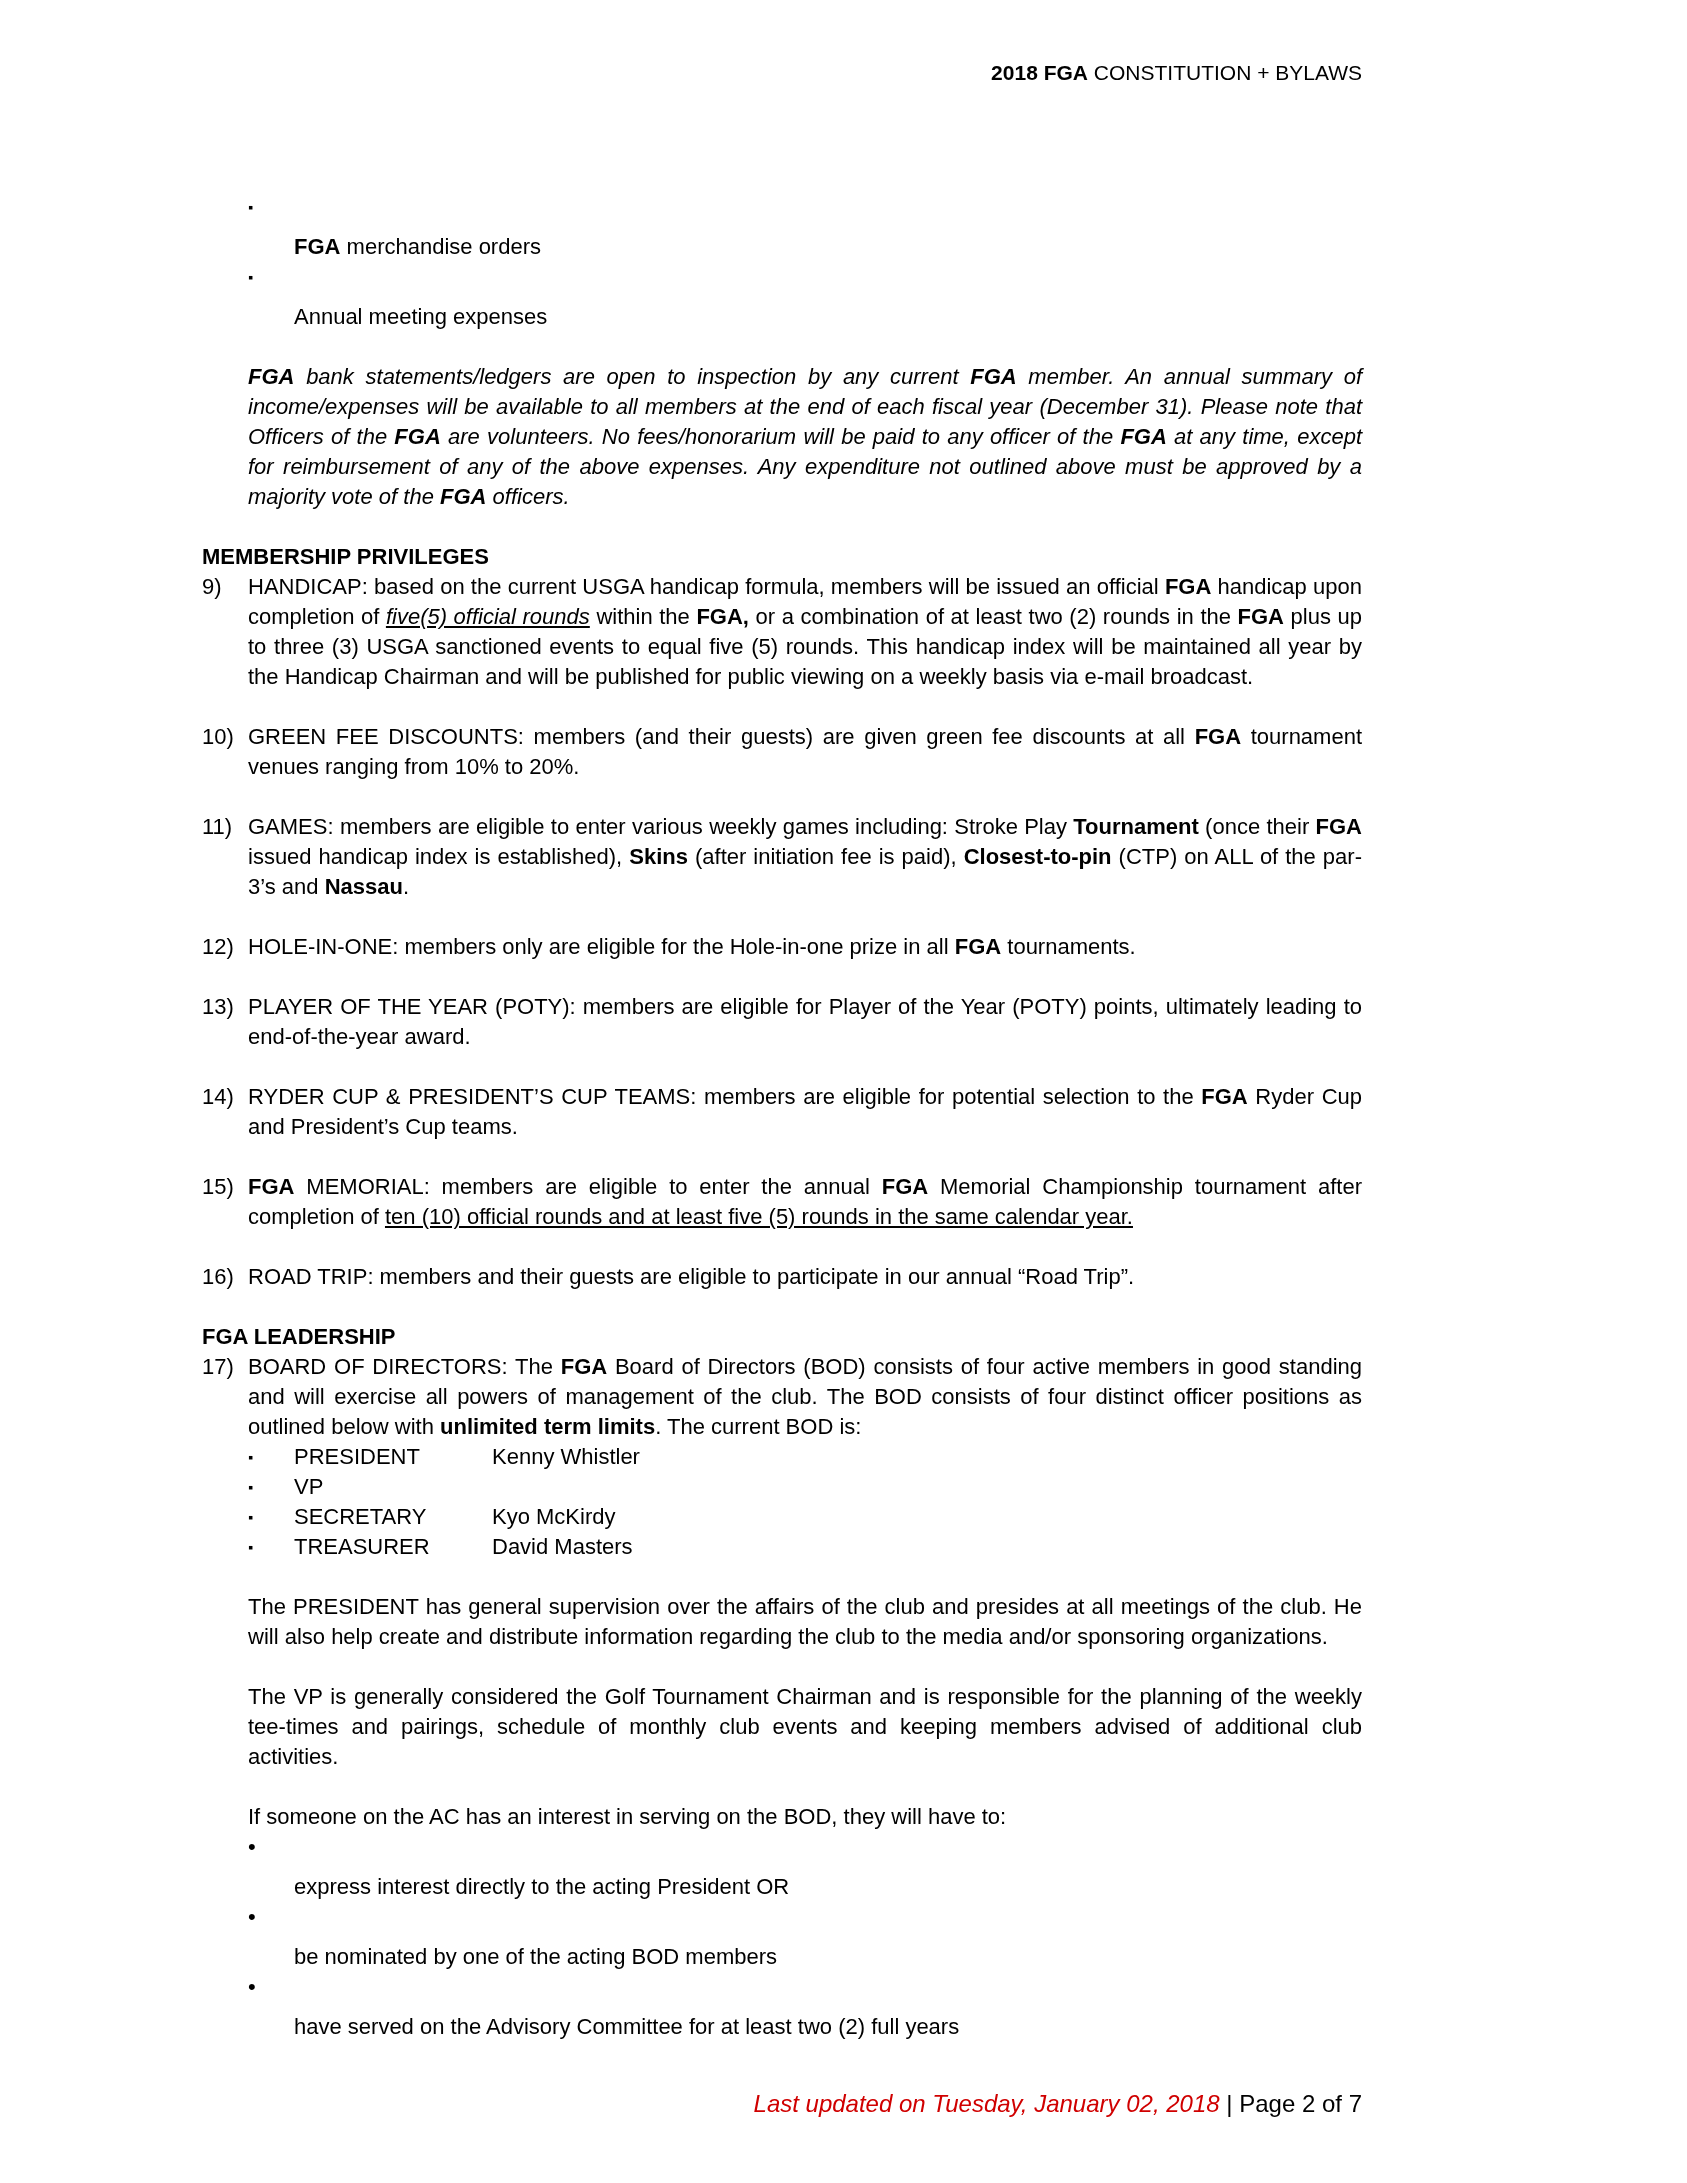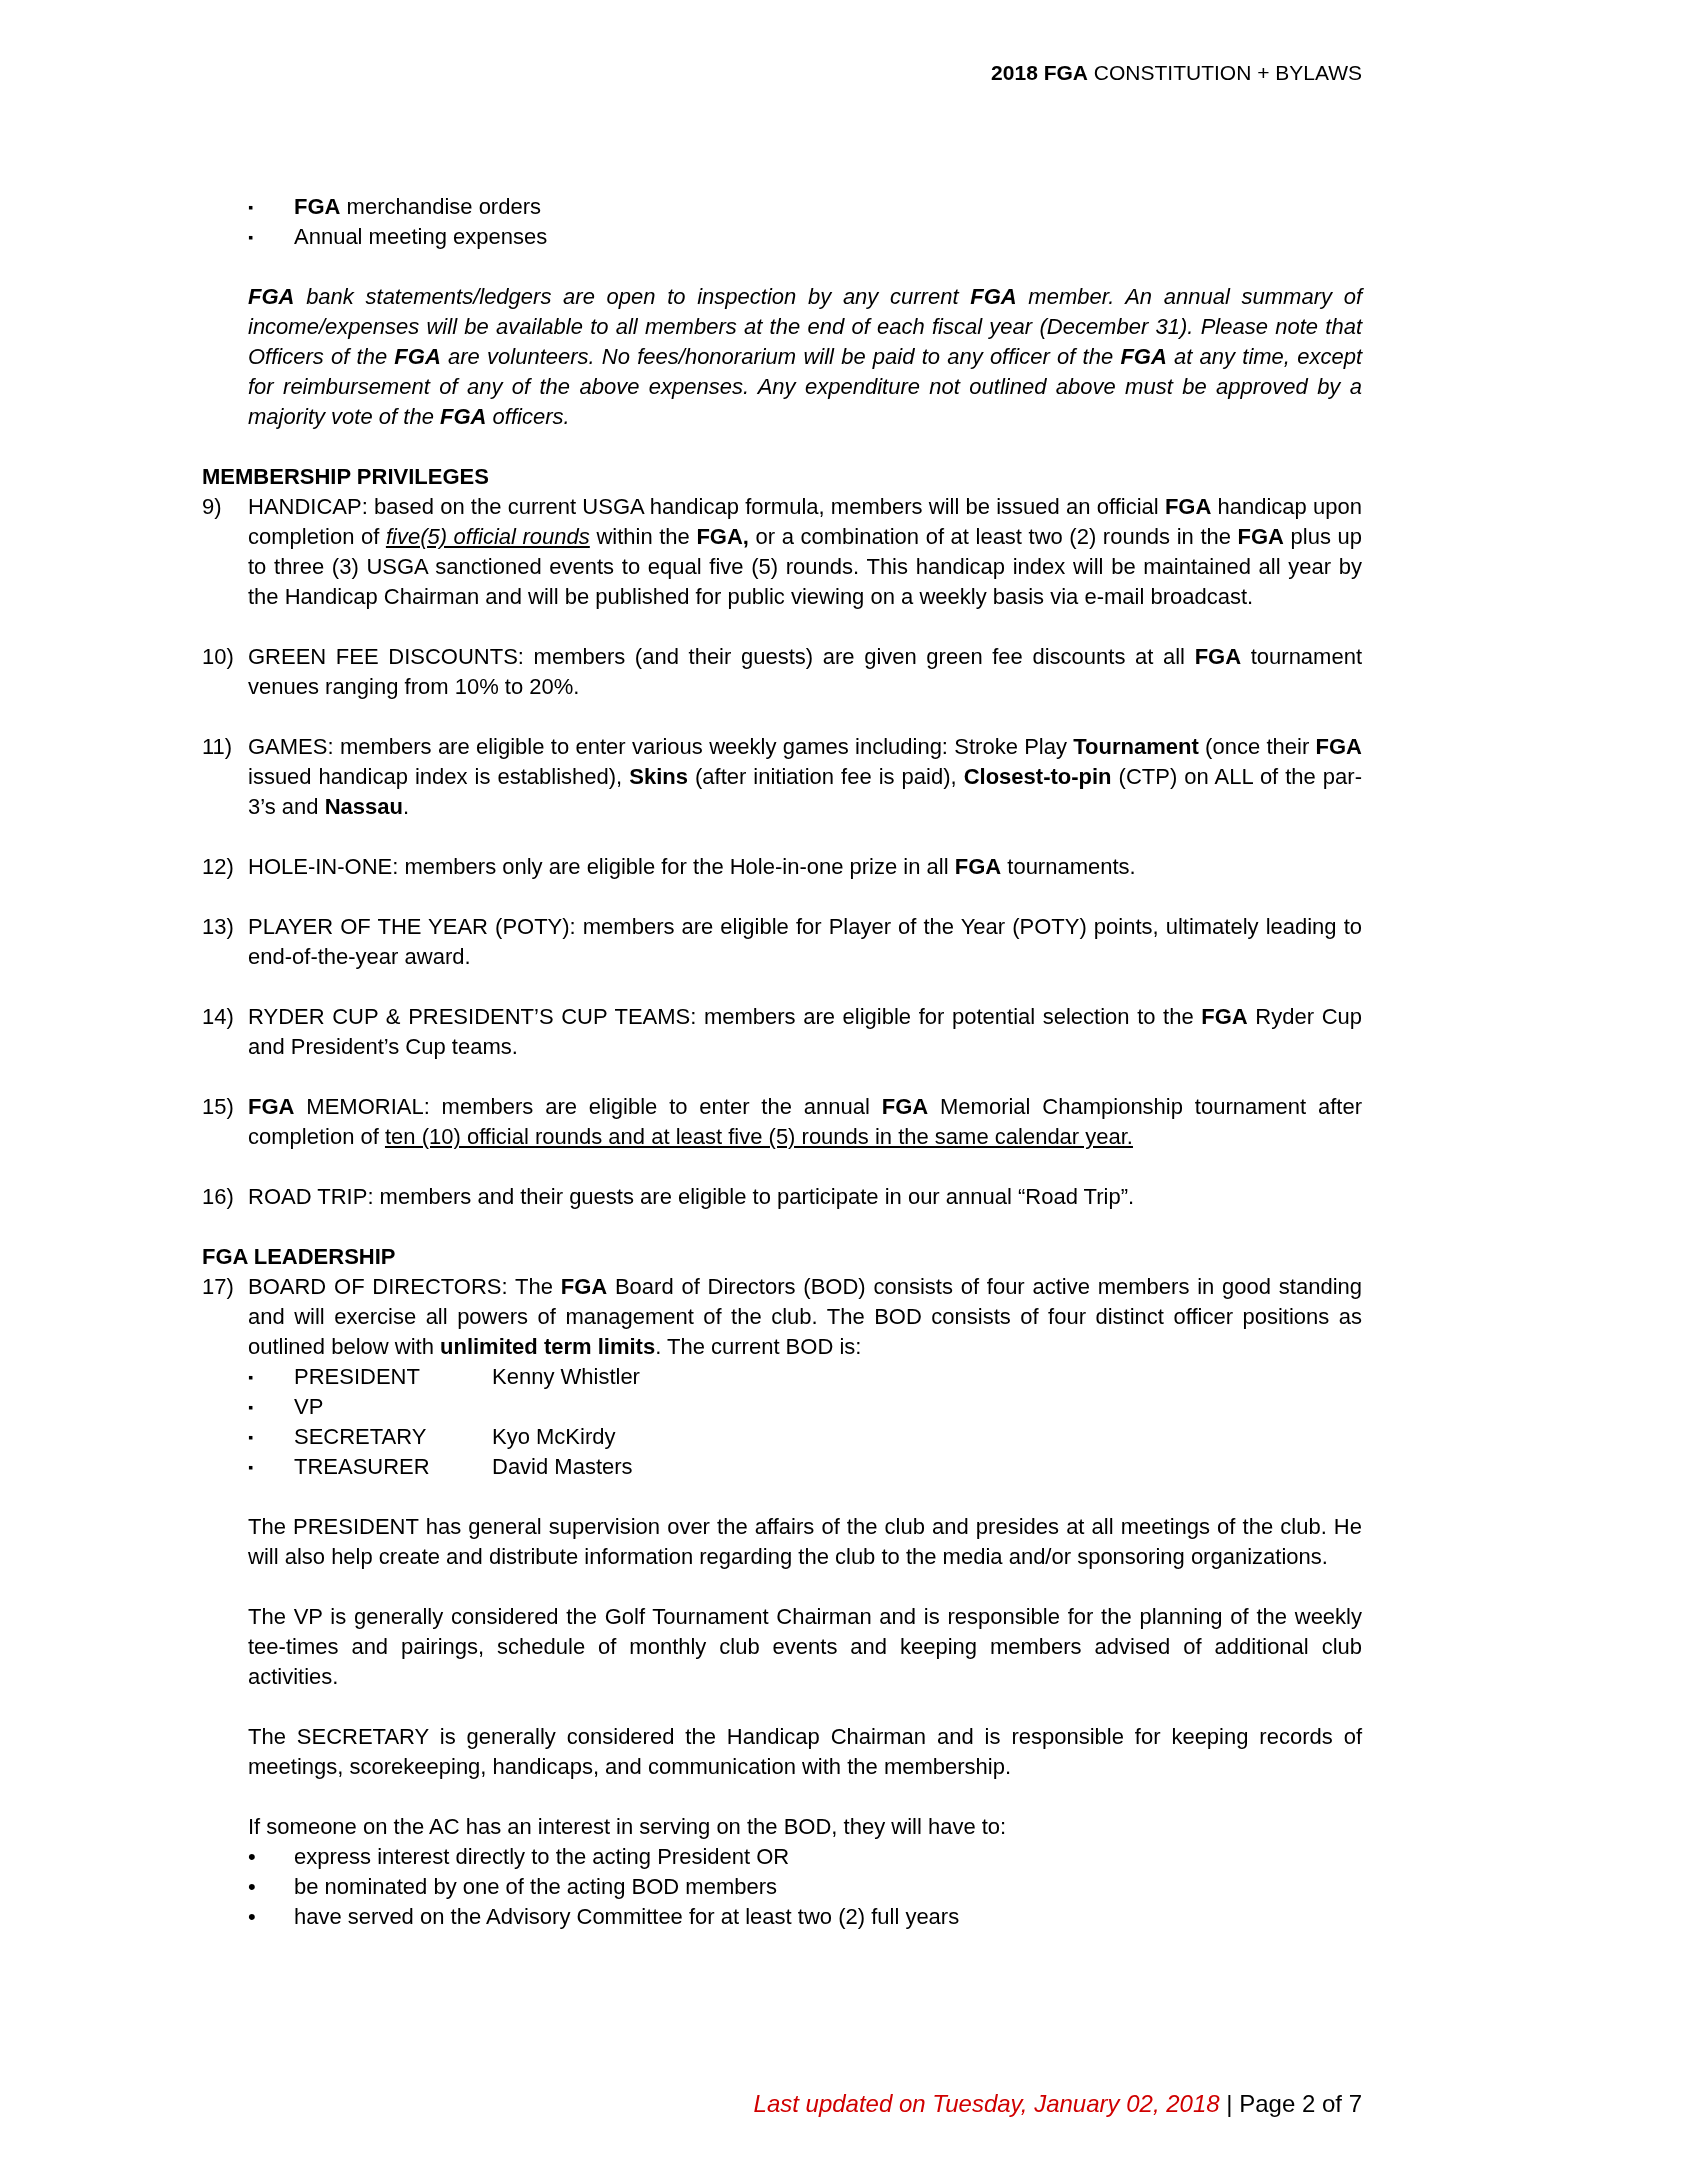--- a/index.html
+++ b/index.html
@@ -41,21 +41,21 @@
   .note { margin-left: 46px; text-align: justify; font-style: italic; }
   .para { margin-left: 46px; text-align: justify; }
   .bullet-row { display: flex; margin-left: 46px; }
   .bullet {
     width: 46px;
     flex-shrink: 0;
     font-size: 14.3px;
     line-height: 30px;
   }
   .bullet.dot { font-size: 22px; }
-  .bullet-text { flex: 1; }
+  .bullet-text { flex: 1; margin-top: 40px; }
   .officer-row { display: flex; margin-left: 46px; }
   .officer-role { width: 198px; flex-shrink: 0; }
   .officer-name { flex: 1; }
   .doc-footer {
     margin-top: auto;
     text-align: right;
     font-size: 24px;
     line-height: 27px;
   }
   .updated { font-style: italic; }
@@ -135,21 +135,20 @@
           <div class="officer-name">Kyo McKirdy</div>
         </div>
         <div class="officer-row">
           <div class="bullet">▪</div>
           <div class="officer-role">TREASURER</div>
           <div class="officer-name">David Masters</div>
         </div>
       </div>
       <div class="para block"><span>The PRESIDENT has general supervision over the affairs of the club and presides at all meetings of the club.  He will also help create and distribute information regarding the club to the media and/or sponsoring organizations.</span></div>
       <div class="para block"><span>The VP is generally considered the Golf Tournament Chairman and is responsible for the planning of the weekly tee-times and pairings, schedule of monthly club events and keeping members advised of additional club activities.</span></div>
-      <div class="para block"><span>The SECRETARY is generally considered the Handicap Chairman and is responsible for keeping records of meetings, scorekeeping, handicaps, and communication with the membership.</span></div>
       <div class="para block tight"><span>If someone on the AC has an interest in serving on the BOD, they will have to:</span></div>
       <div class="block">
         <div class="bullet-row">
           <div class="bullet dot">•</div>
           <div class="bullet-text"><span>express interest directly to the acting President OR</span></div>
         </div>
         <div class="bullet-row">
           <div class="bullet dot">•</div>
           <div class="bullet-text"><span>be nominated by one of the acting BOD members</span></div>
         </div>

